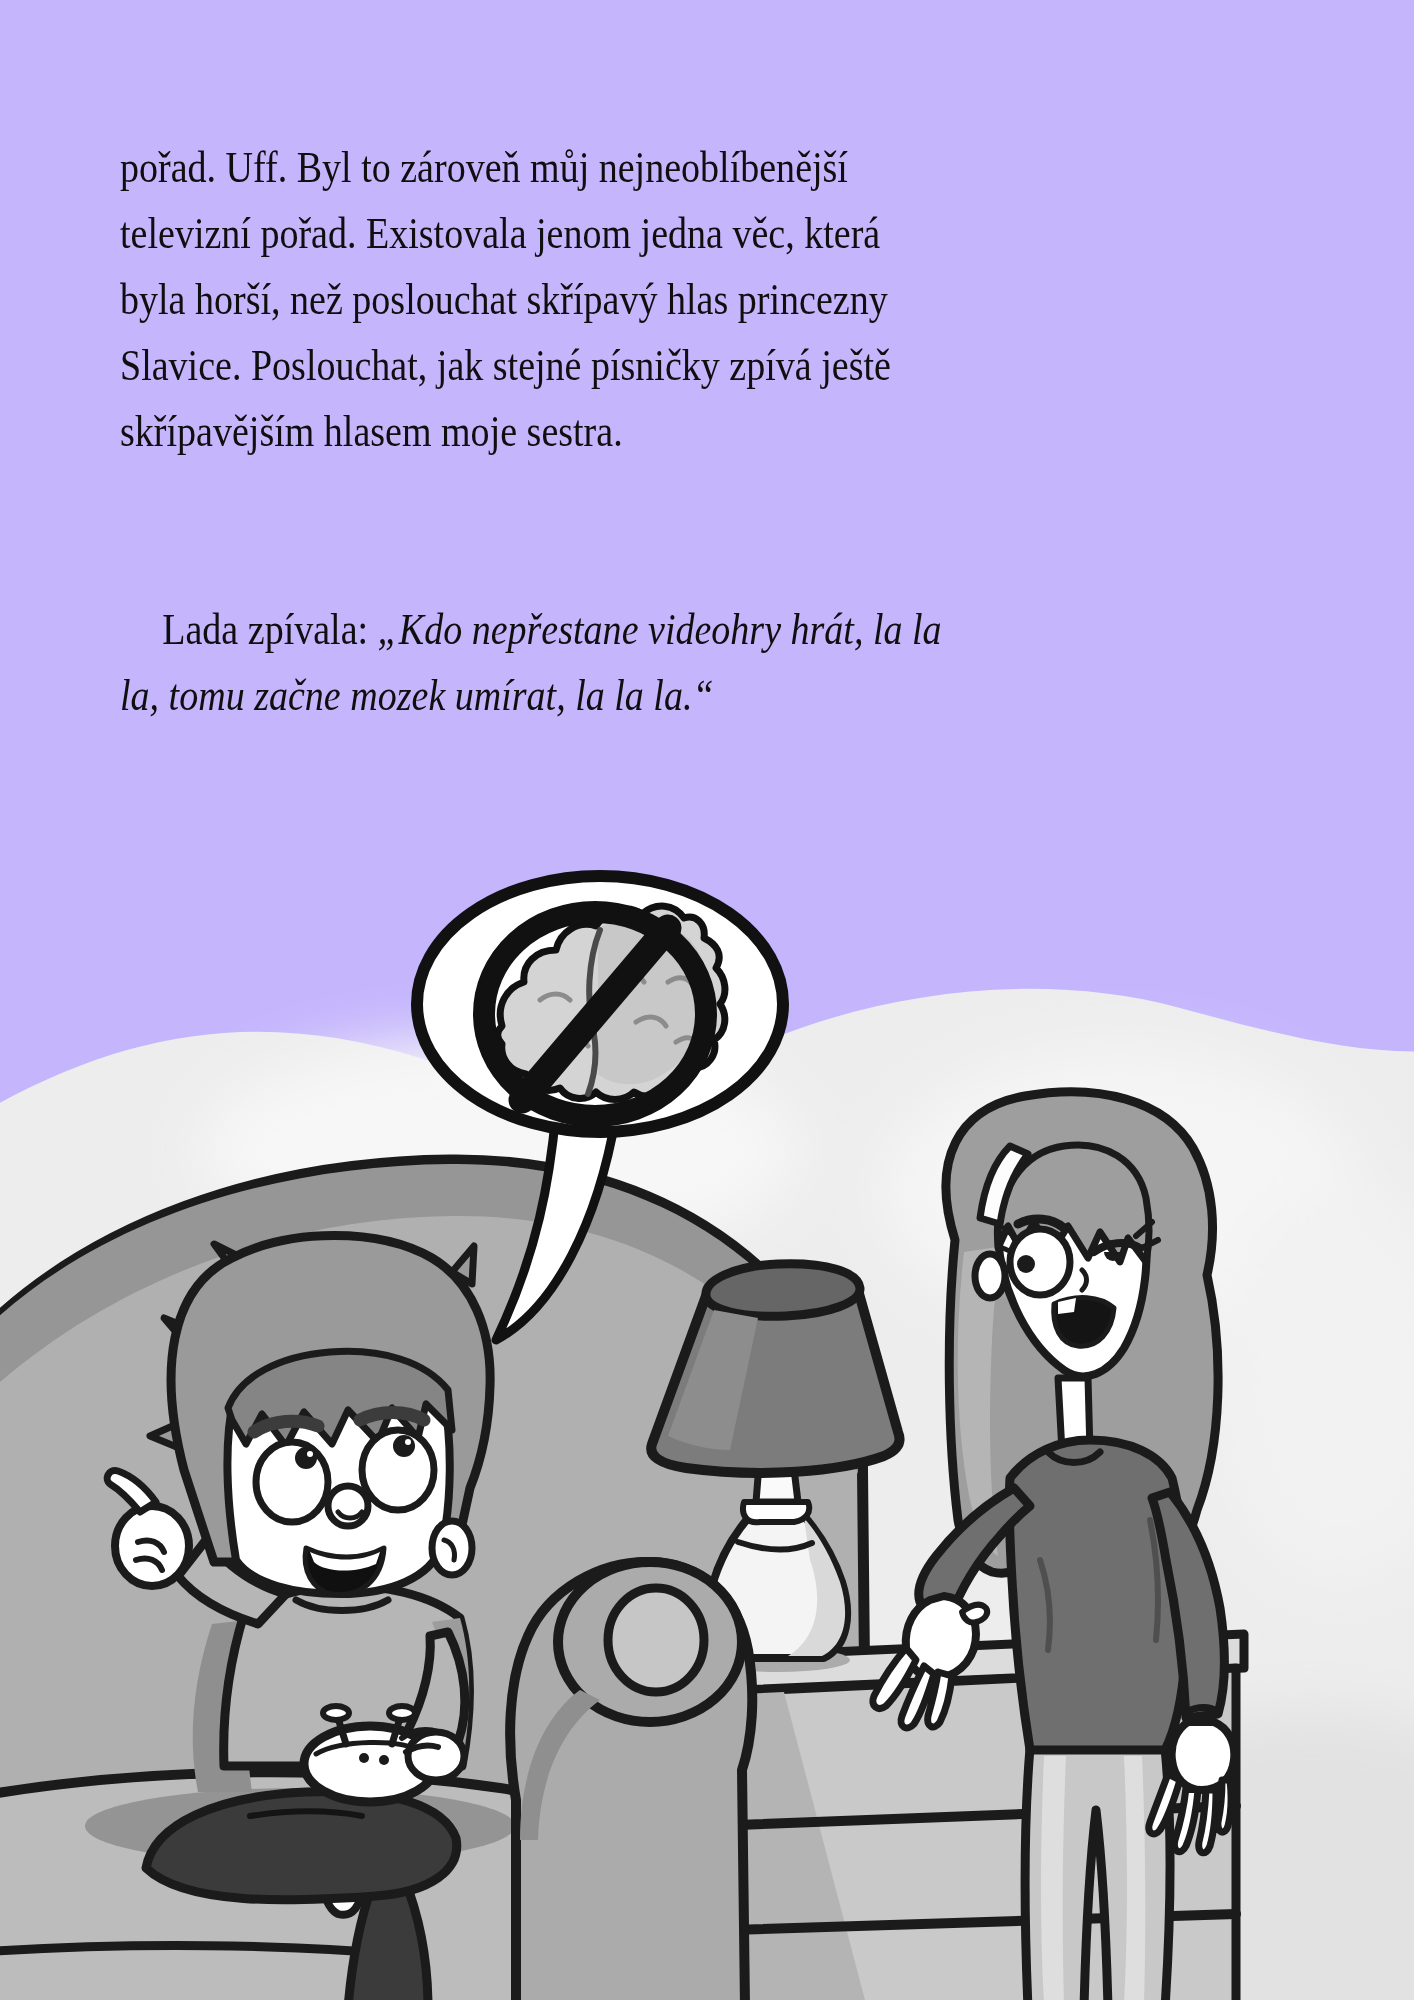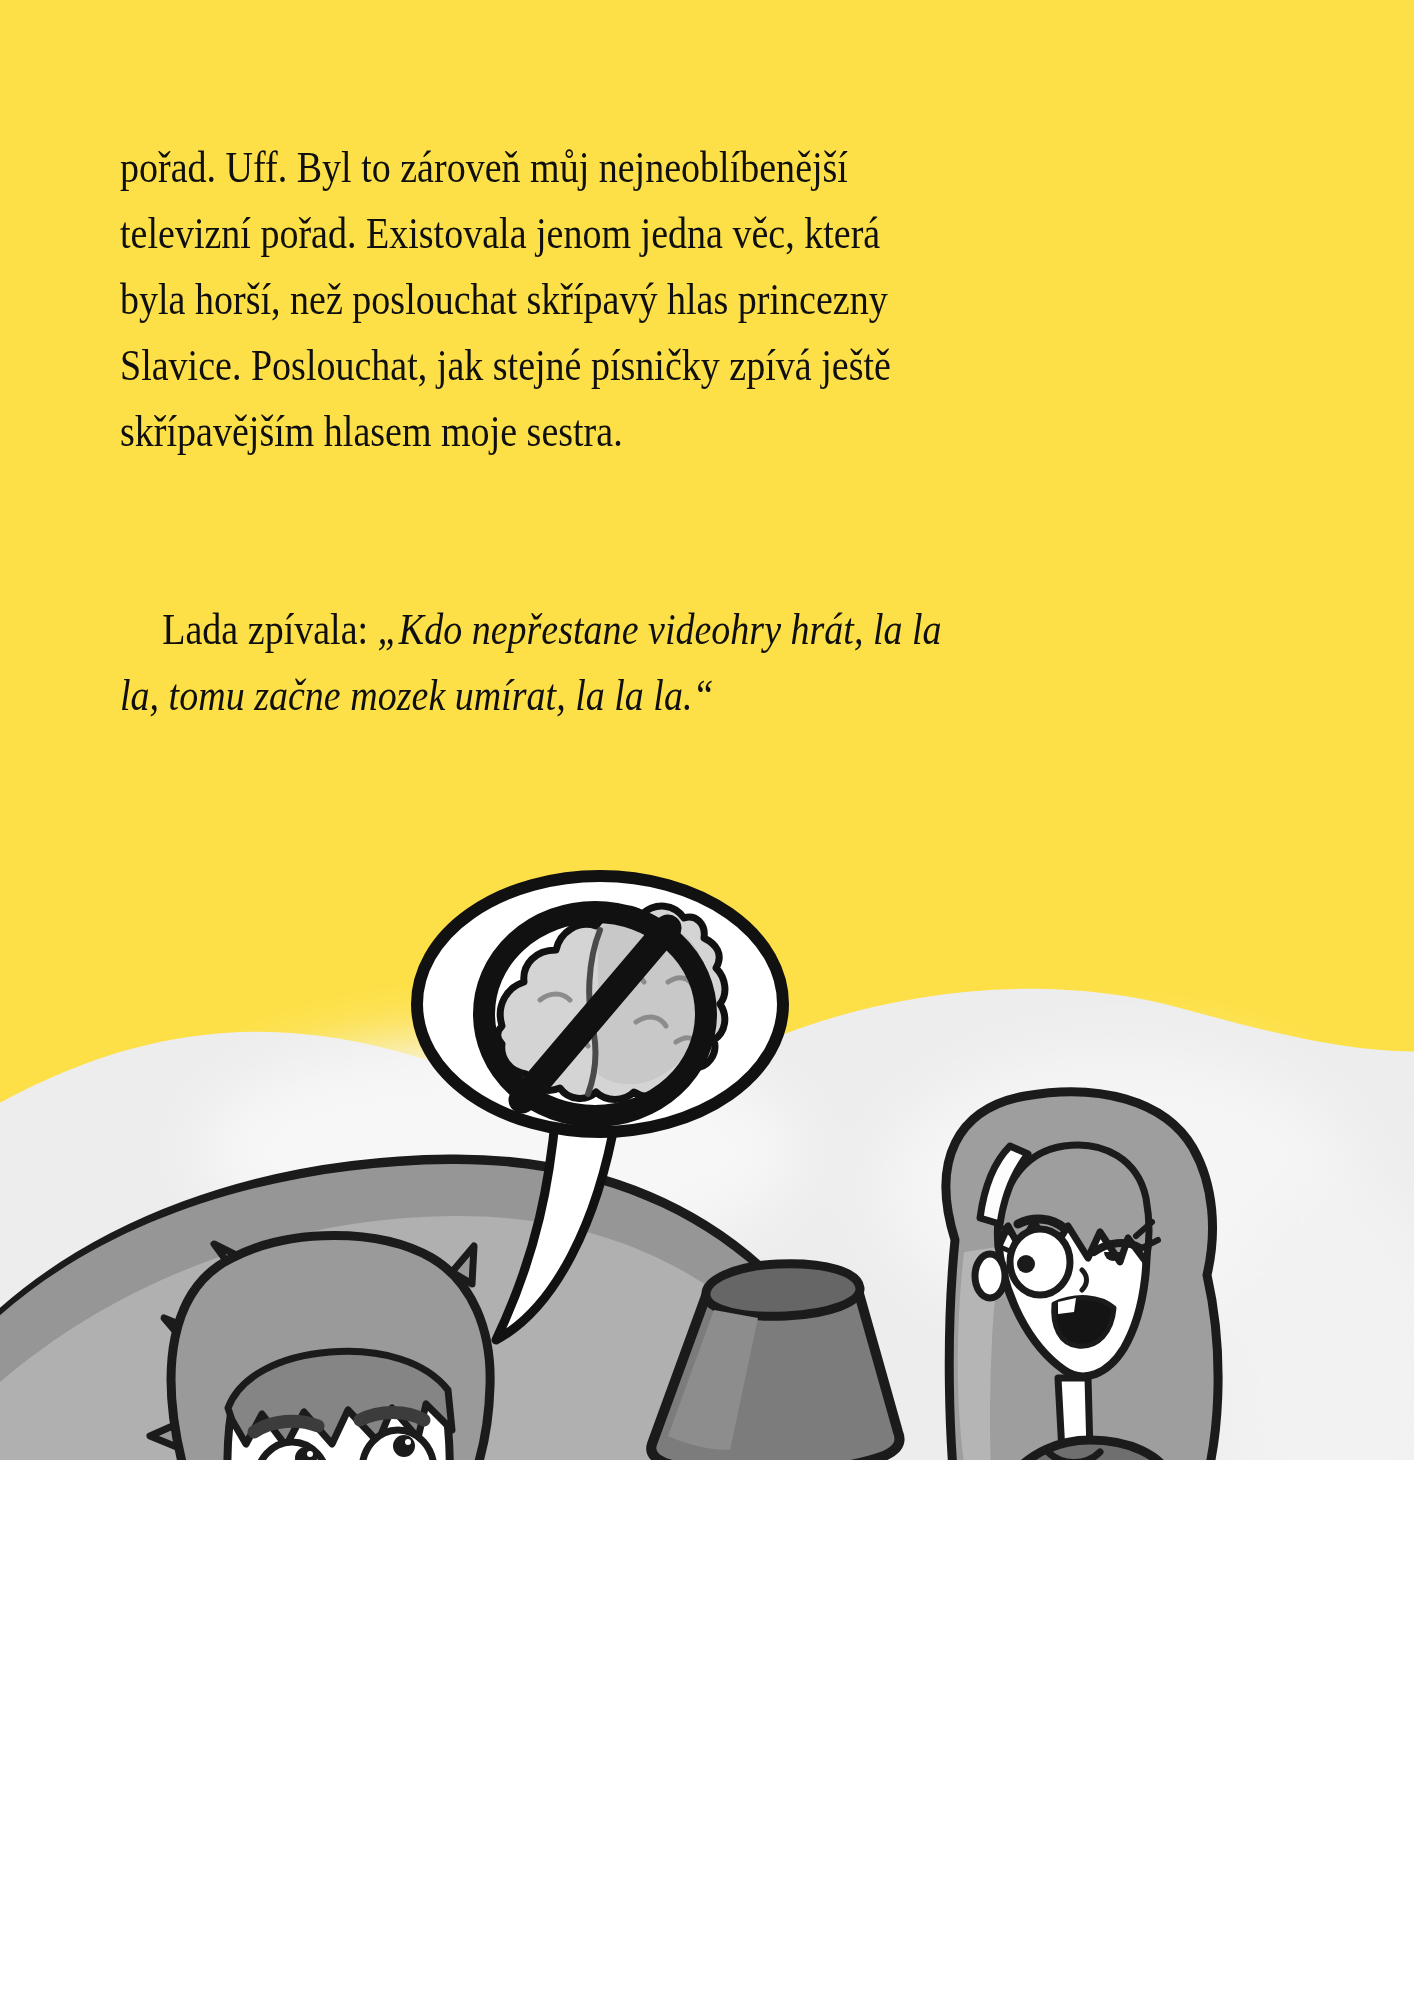--- a/index.html
+++ b/index.html
@@ -1,16 +1,16 @@
 <!DOCTYPE html>
 <html><head>
 <meta charset="utf-8">
 <style>
   html,body{margin:0;padding:0;background:#ffffff;}
-  .page{position:relative;width:1414px;height:1460px;background:#fde047;overflow:hidden;
+  .page{position:relative;width:1414px;height:2000px;background:#c4b5fd;overflow:hidden;
         font-family:"Liberation Serif", serif;}
   .tb{position:absolute;left:120px;top:134px;transform:scaleX(0.845);transform-origin:0 0;color:#0f0f0f;}
   .tline{font-size:45px;line-height:66px;white-space:nowrap;}
   .p2{margin-top:132px;}
   .indent{padding-left:50px;}
   .it{font-style:italic;}
   svg.illu{position:absolute;left:0;top:0;width:1414px;height:2000px;}
 </style>
 </head>
 <body>

